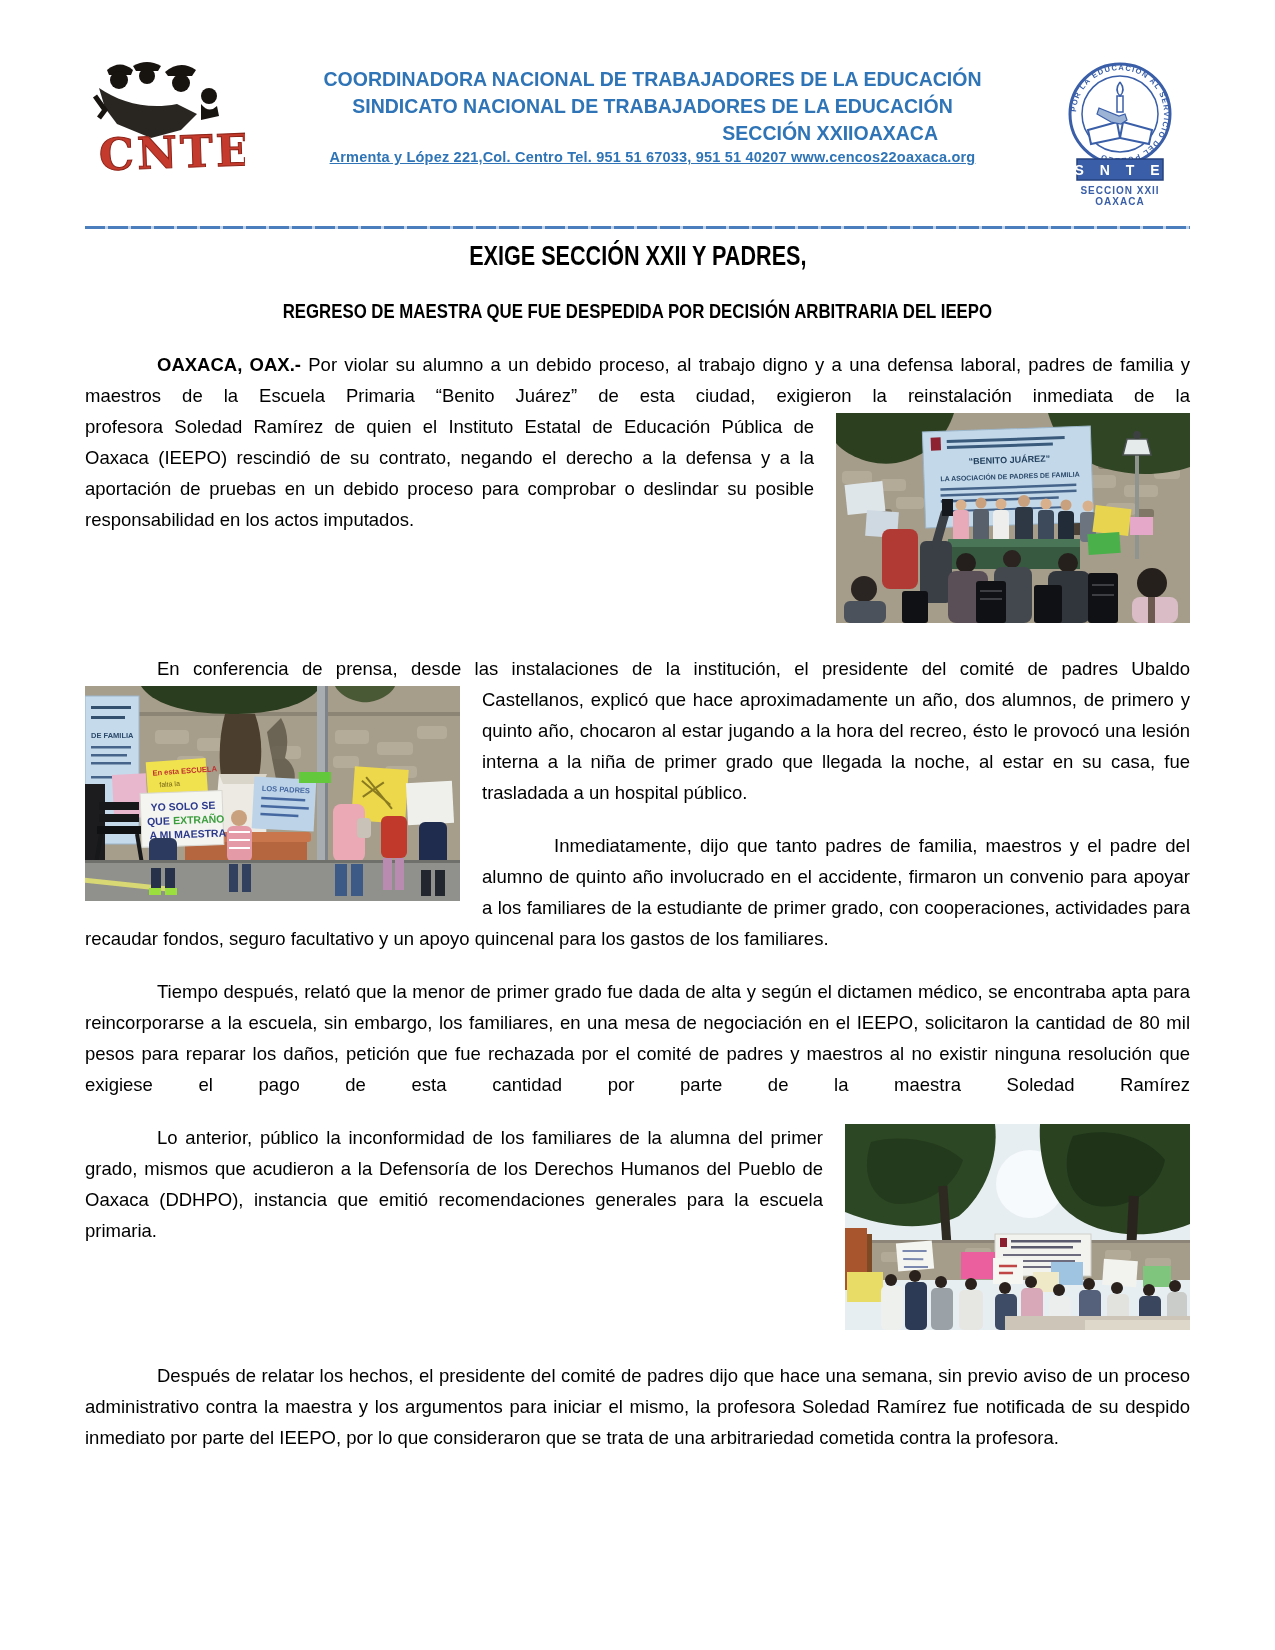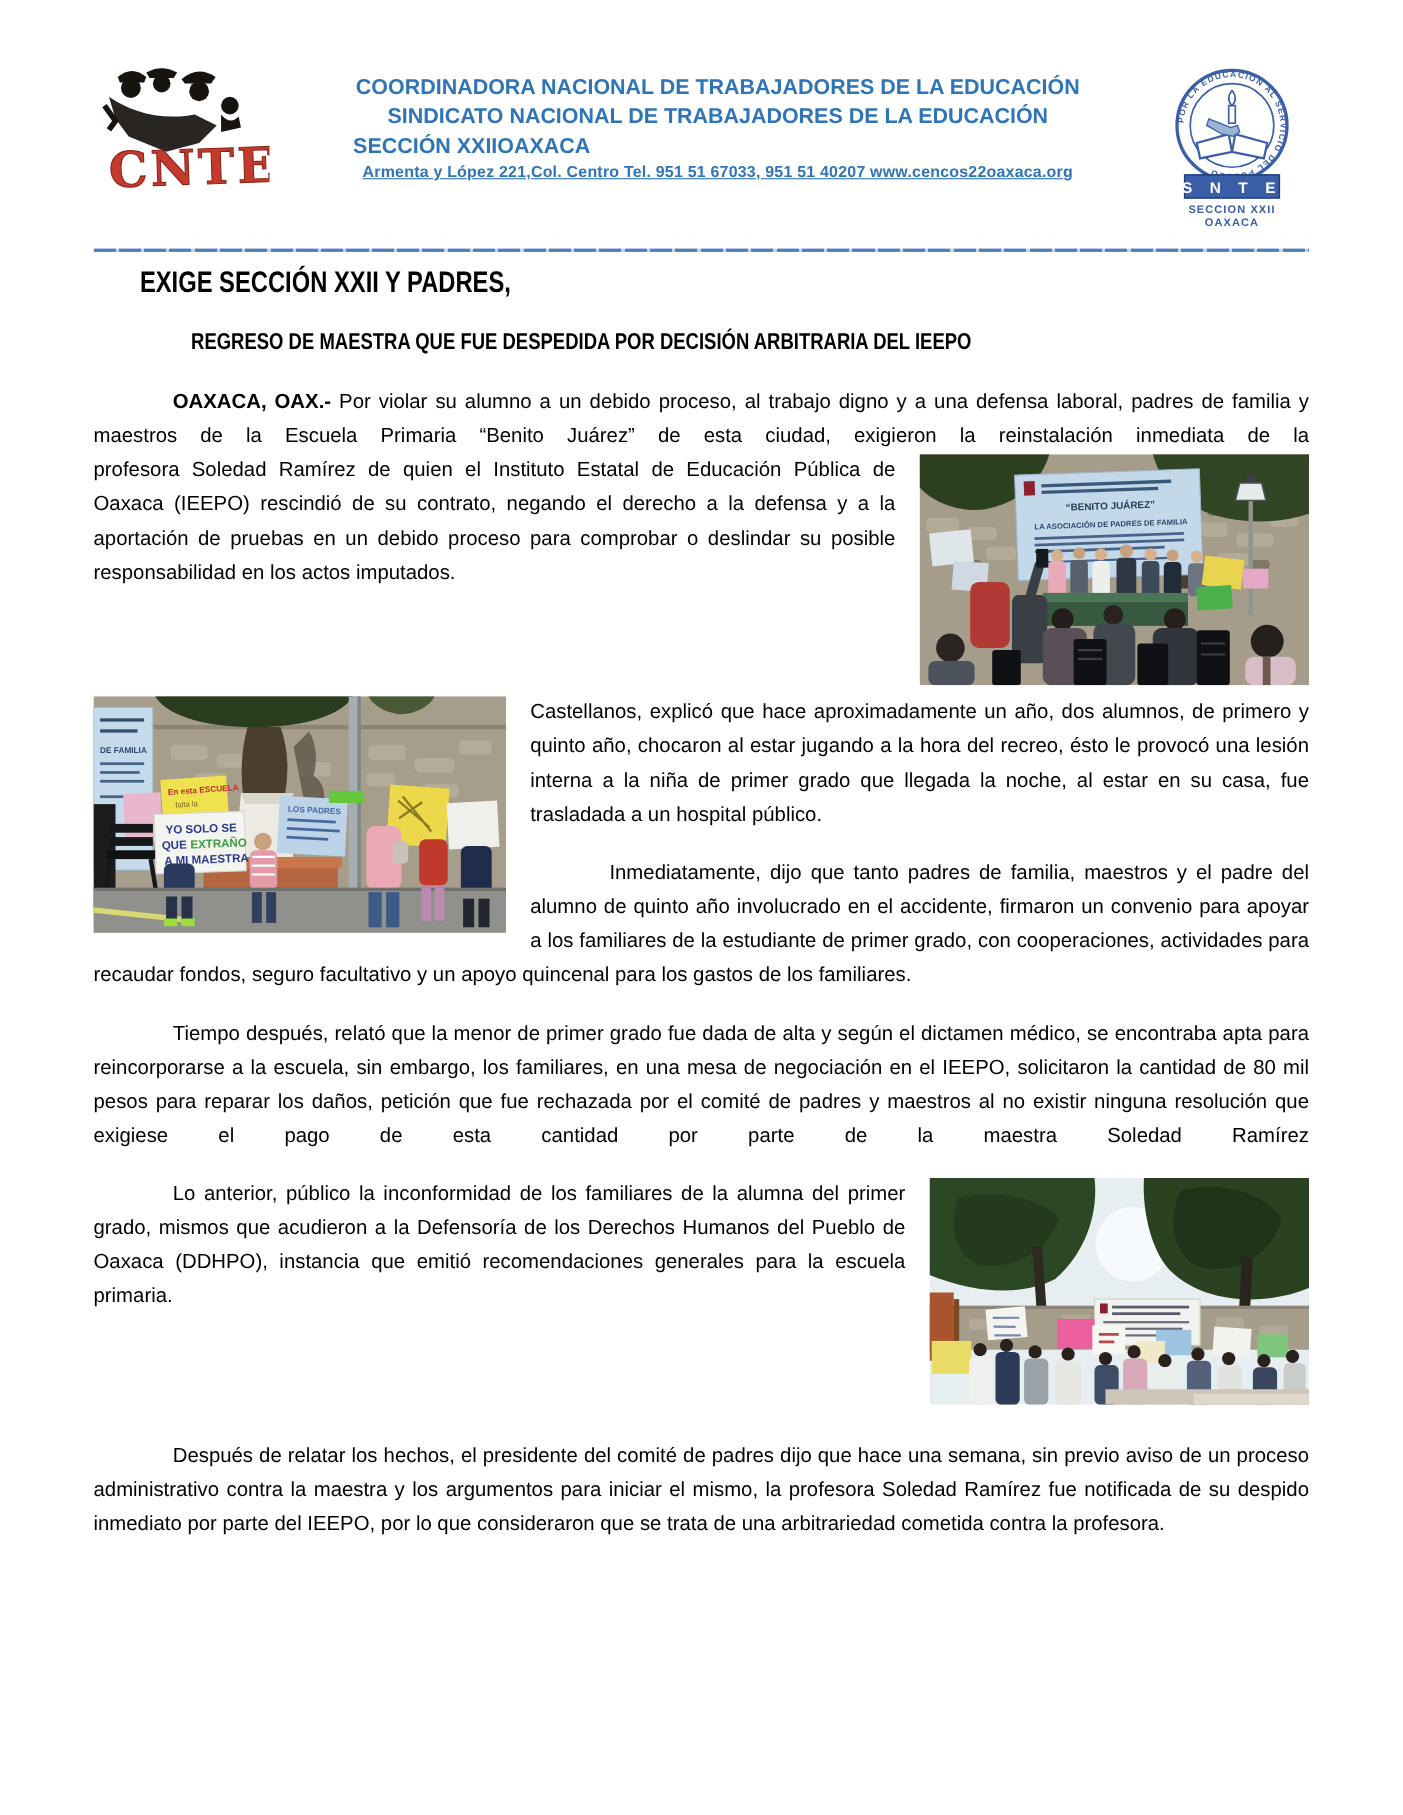--- a/index.html
+++ b/index.html
@@ -6,30 +6,30 @@
   .page {
     width:1275px; height:1650px; box-sizing:border-box;
     padding:56px 85px 30px 85px; background:#fff; position:relative; overflow:hidden;
     font-family:"Liberation Sans", sans-serif; color:#000;
   }
   
   .letterhead { display:flex; align-items:flex-start; }
   .lh-left  { width:170px; flex:0 0 auto; }
   .lh-center{ flex:1; text-align:center; color:#2e74b6; padding-top:10px; }
   .org { font-weight:bold; font-size:19.5px; line-height:27px; }
-  .secline { display:flex; justify-content:flex-start; padding:0 112px 0 66px;
+  .secline { display:flex; justify-content:flex-end; padding:0 112px 0 66px;
              font-weight:bold; font-size:19.5px; line-height:27px; }
   .address { font-weight:bold; font-size:14.5px; margin-top:2px;
              text-decoration:underline; letter-spacing:.2px; color:#2e74b6; }
   .lh-right { width:140px; flex:0 0 auto; display:flex; justify-content:center; }
   
   .rule { height:3px; margin-top:18px;
           background:repeating-linear-gradient(90deg,#4a7ebc 0 20px, rgba(74,126,188,.35) 20px 23px); }
   
-  h1,h2 { margin:0; font-weight:800; color:#000; }
+  h1,h2 { text-align:center; margin:0; font-weight:800; color:#000; }
   h1 { margin-top:11px; font-size:27px; line-height:32px; }
   h2 { margin-top:23px; font-size:21px; line-height:32px; }
   .cond { display:inline-block; transform:scaleX(.8); white-space:nowrap; }
   h3 { margin:30px 0 0 0; font-size:19px; font-weight:bold; }
   
   .body-text p { margin:0; font-size:18.5px; line-height:31px; text-align:justify; }
   .indent { text-indent:72px; }
   .sp { margin-top:22px !important; }
   .fj { text-align-last:justify; }
   .lead { font-weight:bold; }
@@ -200,20 +200,21 @@
             <line x1="256" y1="172" x2="278" y2="172"></line>
               <line x1="256" y1="182" x2="278" y2="182"></line>
           </g>
         </g>
       </svg>
 
       <p>profesora Soledad Ramírez de quien el Instituto Estatal de Educación Pública de Oaxaca (IEEPO) rescindió de su contrato, negando el derecho a la defensa y a la aportación de pruebas en un debido proceso para comprobar o deslindar su posible responsabilidad  en los actos imputados.</p>
       <div class="clear"></div>
     </div>
 
+    <p class="indent fj sp">En conferencia de prensa, desde las instalaciones de la institución, el presidente del comité de padres Ubaldo</p>
 
     <div class="wrap">
 
       <svg class="ph ph-left" width="375" height="215" viewBox="0 0 375 215" role="img">
         <rect width="375" height="215" fill="#a69d8a"></rect>
         <g fill="#b7ae9c" opacity="0.85">
           <rect x="70" y="44" width="34" height="14" rx="4"></rect>
             <rect x="112" y="52" width="30" height="13" rx="4"></rect>
           <rect x="250" y="44" width="34" height="14" rx="4"></rect>
             <rect x="292" y="56" width="36" height="13" rx="4"></rect>

